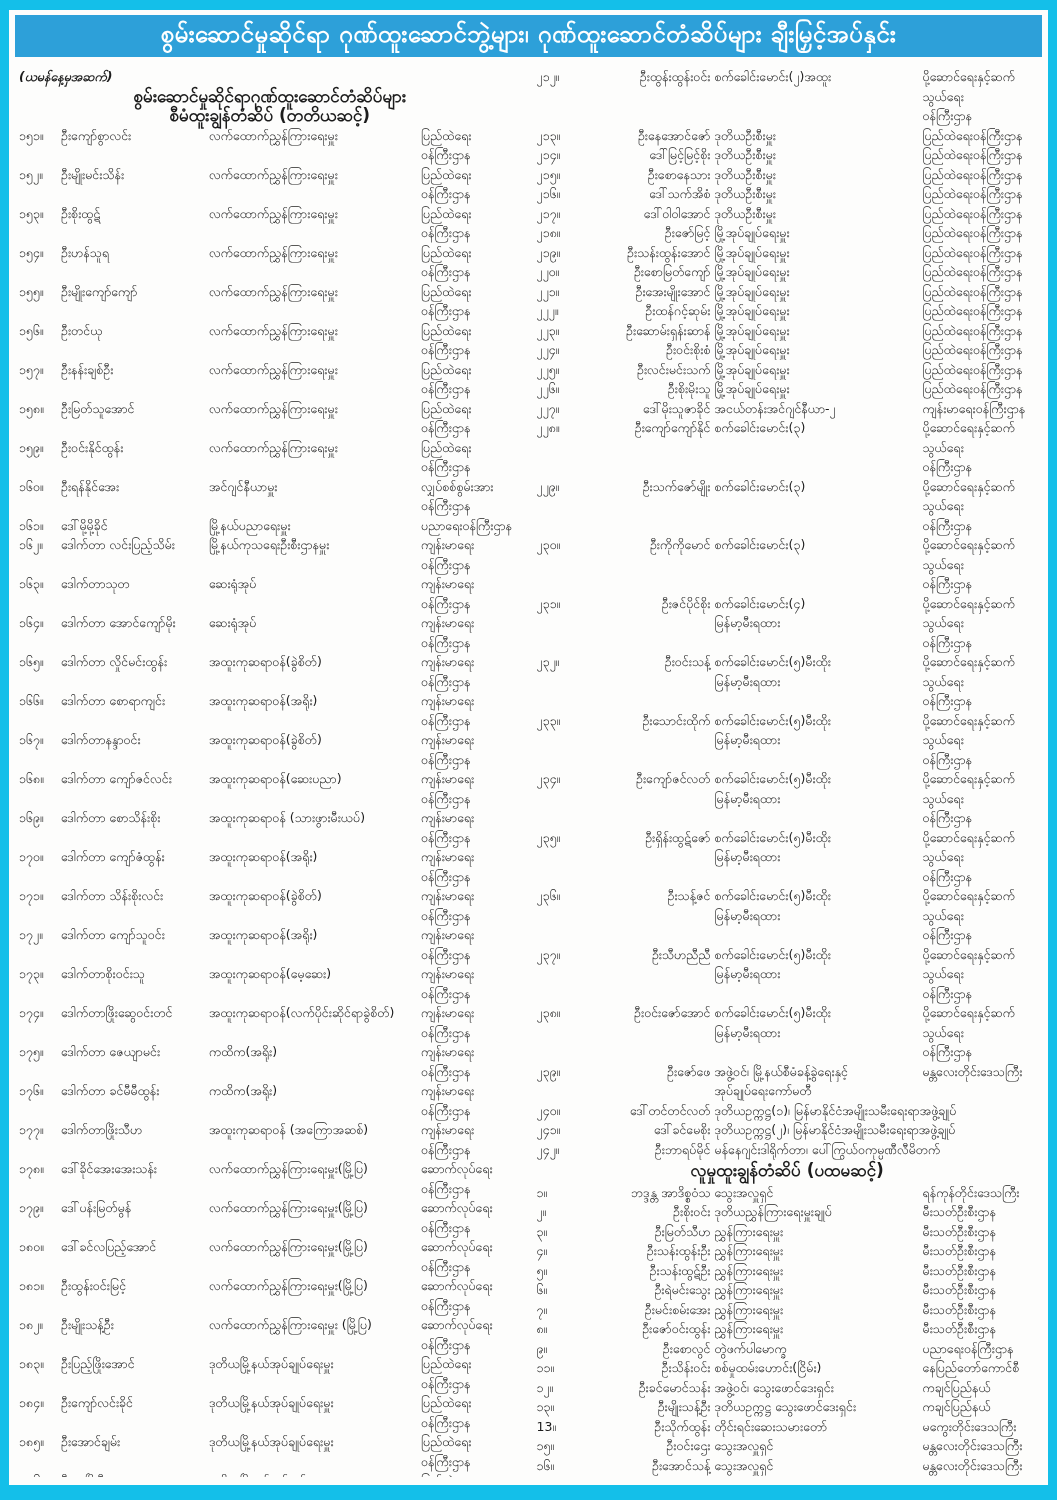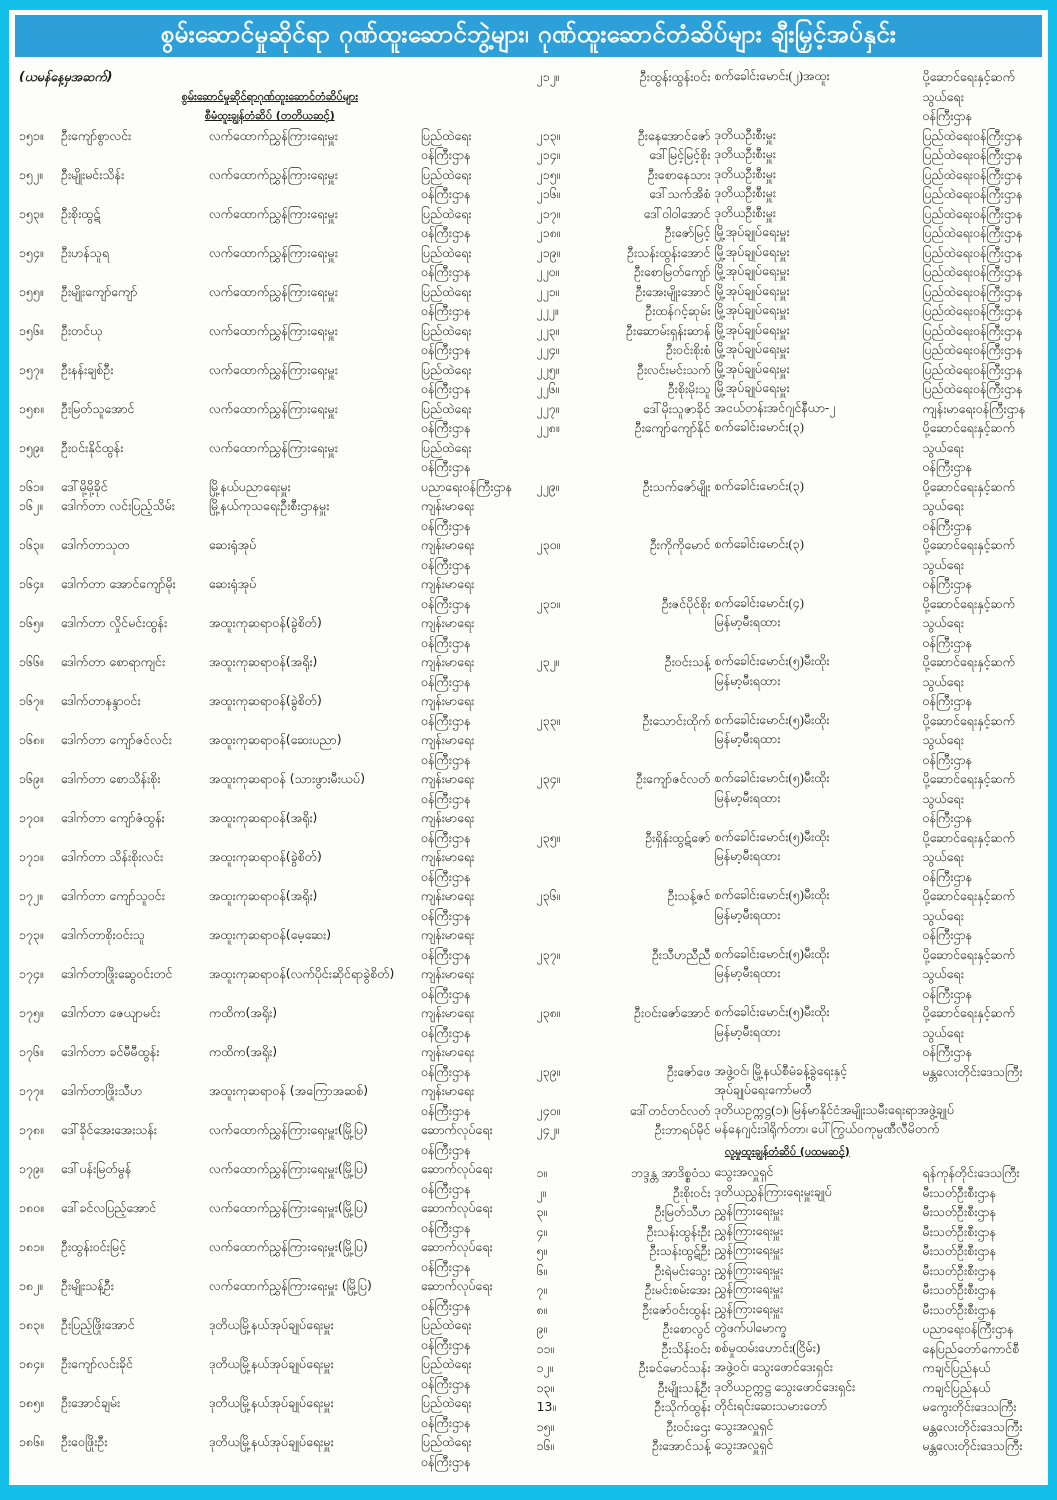--- a/index.html
+++ b/index.html
@@ -28,31 +28,31 @@
   }
   .body {
     display:flex;
     padding:2px 10px 0 10px;
     gap:16px;
     height:1412px;
     overflow:hidden;
   }
   .col { flex:1 1 0; min-width:0; font-size:12.5px; line-height:19.5px; }
   .cont-note { font-style:italic; font-weight:bold; font-size:12.5px; }
-  .sec-head { text-align:center; font-weight:bold; font-size:11px;text-decoration:underline; }
+  .sec-head { text-align:center; font-weight:bold; font-size:17px; }
   .sec-head.sec2 { margin:2px 0 2px 0; }
   .rows { width:100%; }
   .row { display:flex; align-items:flex-start; }
   .c-no   { flex:0 0 42px;  }
   .c-name { flex:0 0 148px; padding-right:4px; }
   .c-pos  { flex:0 0 212px; padding-right:4px; white-space:pre-line; }
   .c-dept { flex:1 1 auto;  white-space:pre-line; }
   .right-col .c-no   { flex-basis:40px; }
   .right-col .c-name { flex-basis:138px;text-align:right; }
-  .right-col .c-pos  { flex-basis:208px;font-family:Liberation Serif, serif; }
+  .right-col .c-pos  { flex-basis:208px; }
   .row.wide .c-pos  { flex:1 1 auto; white-space:normal; }
 </style>
 </head>
 <body>
 
 <div class="page">
 
   <div class="header-band">
     <span class="title">စွမ်းဆောင်မှုဆိုင်ရာ ဂုဏ်ထူးဆောင်ဘွဲ့များ၊ ဂုဏ်ထူးဆောင်တံဆိပ်များ ချီးမြှင့်အပ်နှင်း</span>
   </div>
@@ -112,20 +112,26 @@
     <span class="c-pos">လက်ထောက်ညွှန်ကြားရေးမှူး</span>
     <span class="c-dept">ပြည်ထဲရေးဝန်ကြီးဌာန</span>
   </div>
           <div class="row">
     <span class="c-no">၁၅၉။</span>
     <span class="c-name">ဦးဝင်းနိုင်ထွန်း</span>
     <span class="c-pos">လက်ထောက်ညွှန်ကြားရေးမှူး</span>
     <span class="c-dept">ပြည်ထဲရေးဝန်ကြီးဌာန</span>
   </div>
           <div class="row">
+    <span class="c-no">၁၆၀။</span>
+    <span class="c-name">ဦးရန်နိုင်အေး</span>
+    <span class="c-pos">အင်ဂျင်နီယာမှူး</span>
+    <span class="c-dept">လျှပ်စစ်စွမ်းအားဝန်ကြီးဌာန</span>
+  </div>
+          <div class="row">
     <span class="c-no">၁၆၁။</span>
     <span class="c-name">ဒေါ်မို့မို့ခိုင်</span>
     <span class="c-pos">မြို့နယ်ပညာရေးမှူး</span>
     <span class="c-dept">ပညာရေးဝန်ကြီးဌာန</span>
   </div>
           <div class="row">
     <span class="c-no">၁၆၂။</span>
     <span class="c-name">ဒေါက်တာ လင်းပြည့်သိမ်း</span>
     <span class="c-pos">မြို့နယ်ကုသရေးဦးစီးဌာနမှူး</span>
     <span class="c-dept">ကျန်းမာရေးဝန်ကြီးဌာန</span>
@@ -468,20 +474,26 @@
 အုပ်ချုပ်ရေးကော်မတီ</span>
     <span class="c-dept">မန္တလေးတိုင်းဒေသကြီး</span>
   </div>
           <div class="row wide">
     <span class="c-no">၂၄၀။</span>
     <span class="c-name">ဒေါ်တင်တင်လတ်</span>
     <span class="c-pos">ဒုတိယဥက္ကဋ္ဌ(၁)၊ မြန်မာနိုင်ငံအမျိုးသမီးရေးရာအဖွဲ့ချုပ်</span>
 
   </div>
           <div class="row wide">
+    <span class="c-no">၂၄၁။</span>
+    <span class="c-name">ဒေါ်ခင်မေစိုး</span>
+    <span class="c-pos">ဒုတိယဥက္ကဋ္ဌ(၂)၊ မြန်မာနိုင်ငံအမျိုးသမီးရေးရာအဖွဲ့ချုပ်</span>
+
+  </div>
+          <div class="row wide">
     <span class="c-no">၂၄၂။</span>
     <span class="c-name">ဦးဘာရပ်မိုင်</span>
     <span class="c-pos">မန်နေဂျင်းဒါရိုက်တာ၊ ပေါ်ကြွယ်ဝကုမ္ပဏီလီမိတက်</span>
 
   </div>
         </div>
       <div class="sec-head sec2">လူမှုထူးချွန်တံဆိပ် (ပထမဆင့်)</div>
       <div class="rows">
           <div class="row">
     <span class="c-no">၁။</span>

